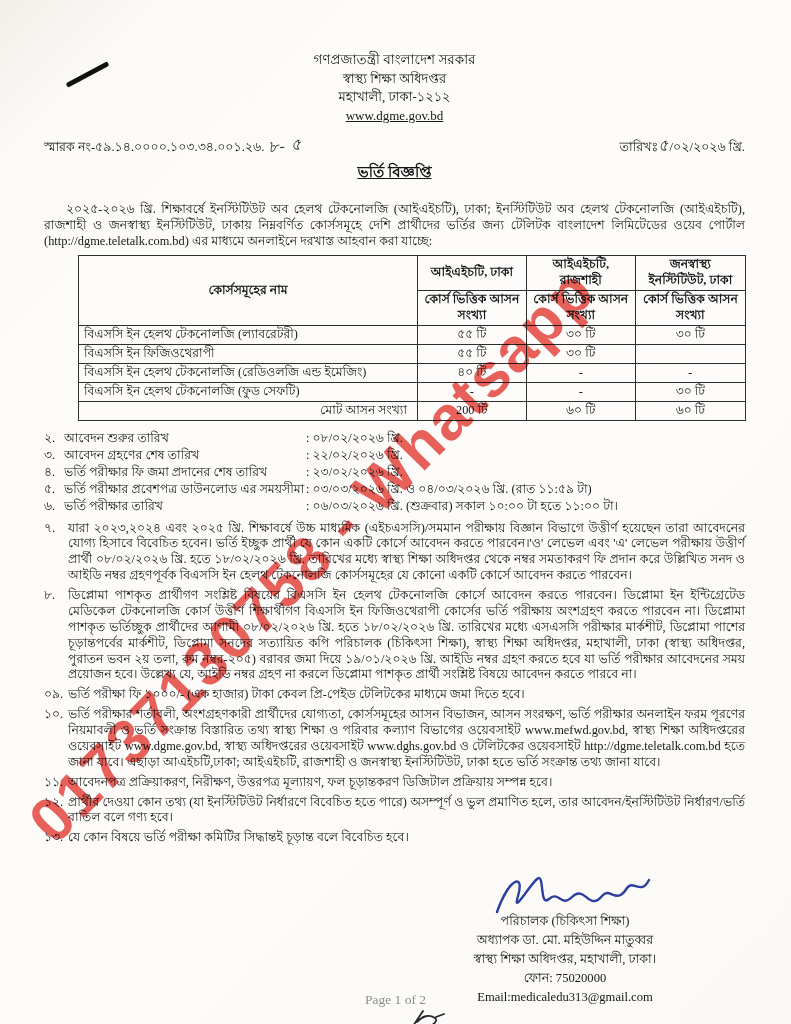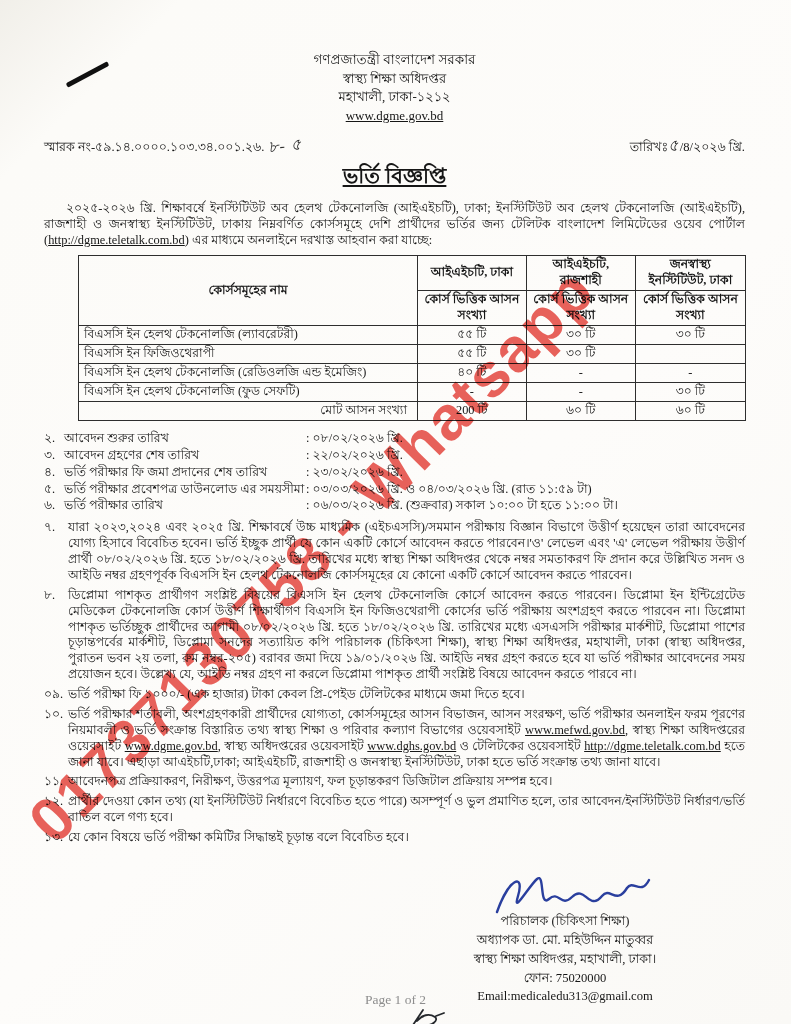--- a/index.html
+++ b/index.html
@@ -11,24 +11,24 @@
   .doc-header{text-align:center;line-height:1.45;font-size:13px;}
   .doc-header .gov{font-size:13.5px;}
   .doc-header .site{text-decoration:underline;}
   .pen-stroke{position:absolute;left:64px;top:72px;width:47px;height:5px;background:#101010;
               transform:rotate(-28deg);border-radius:2px;}
   
   .memo-row{display:flex;justify-content:space-between;margin-top:10px;font-size:12.6px;}
   .hand{display:inline-block;font-style:italic;font-size:16px;transform:rotate(-6deg);
         color:#2e2e2e;letter-spacing:1px;}
   
-  .doc-title{text-align:center;font-weight:bold;font-size:21px;text-decoration:underline;margin:6px 0 12px;}
+  .doc-title{text-align:center;font-weight:bold;font-size:15px;text-decoration:underline;margin:6px 0 20px;}
   
   .intro{text-align:justify;text-indent:22px;margin:0 0 6px;}
-  .u{text-decoration:underline;margin-top:16px;}
+  .u{margin-top:16px;}
   
   table.seats{border-collapse:collapse;width:668px;margin:2px 0 10px 34px;font-size:12.3px;}
   table.seats th,table.seats td{border:1px solid #2e2e2e;padding:1px 5px;text-align:center;line-height:1.3;}
   table.seats td.course{text-align:left;}
   table.seats .total-label{text-align:right;padding-right:10px;}
   
   .sched{display:flex;margin:1px 0;}
   .sched .num{flex:0 0 20px;}
   .sched .label{flex:0 0 242px;}
   .sched .value{flex:1;}
@@ -66,21 +66,21 @@
       <div>মহাখালী, ঢাকা-১২১২</div>
       <div class="site">www.dgme.gov.bd</div>
     </div>
 
     <div class="memo-row">
       <div>
         <span>স্মারক নং-৫৯.১৪.০০০০.১০৩.৩৪.০০১.২৬.</span>
         <span class="hand">৮- ৫</span>
       </div>
       <div>
-        <span>তারিখঃ</span><span class="hand">৫</span><span>/8/২০২৬ খ্রি.</span>
+        <span>তারিখঃ</span><span class="hand">৫</span><span>/০২/২০২৬ খ্রি.</span>
       </div>
     </div>
 
     <div class="doc-title">ভর্তি বিজ্ঞপ্তি</div>
 
     <p class="intro"><span>২০২৫-২০২৬ খ্রি. শিক্ষাবর্ষে ইনস্টিটিউট অব হেলথ টেকনোলজি (আইএইচটি), ঢাকা; ইনস্টিটিউট অব হেলথ টেকনোলজি (আইএইচটি), রাজশাহী ও জনস্বাস্থ্য ইনস্টিটিউট, ঢাকায় নিম্নবর্ণিত কোর্সসমূহে দেশি প্রার্থীদের ভর্তির জন্য টেলিটক বাংলাদেশ লিমিটেডের ওয়েব পোর্টাল (</span><span class="u">http://dgme.teletalk.com.bd</span><span>) এর মাধ্যমে অনলাইনে দরখাস্ত আহবান করা যাচ্ছে:</span></p>
 
     <table class="seats">
       <thead>
         <tr>

